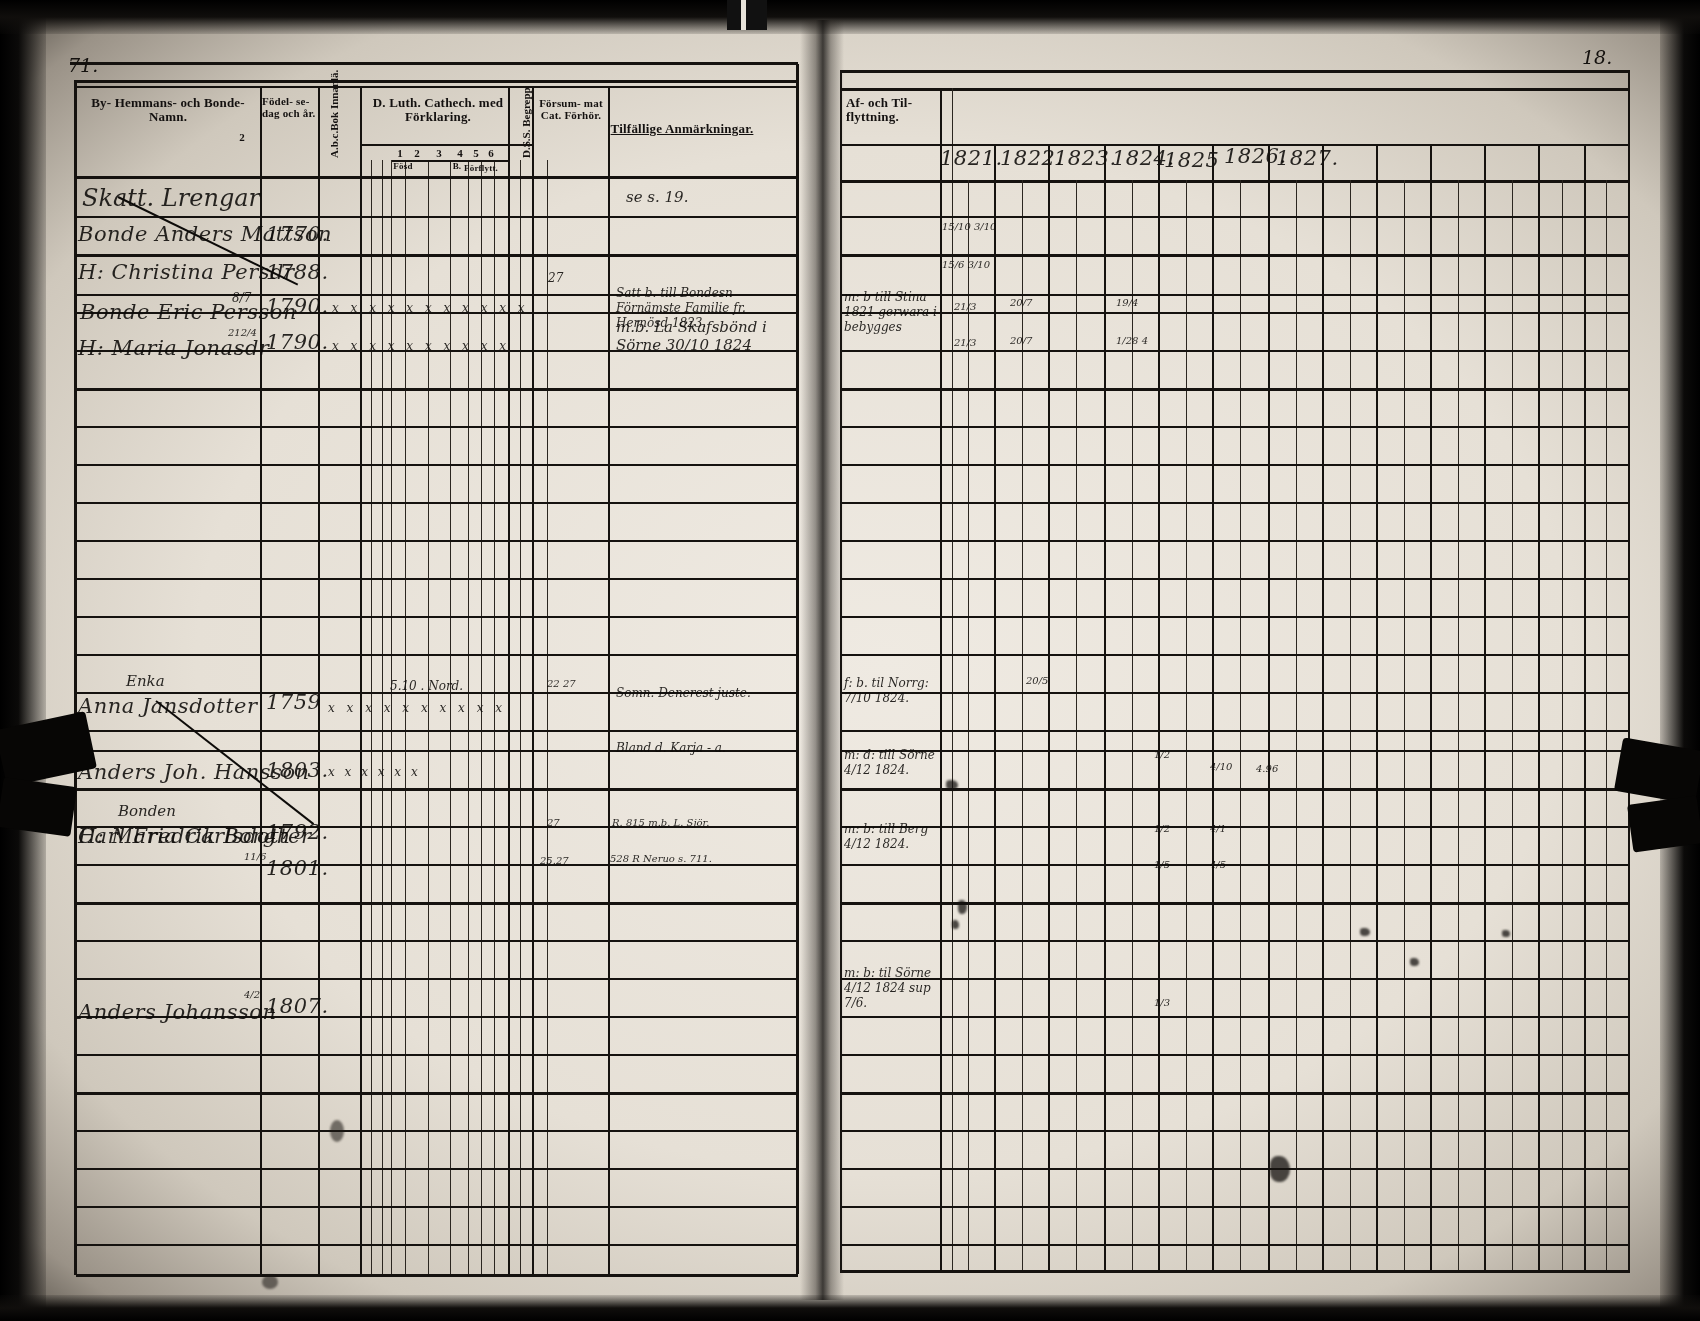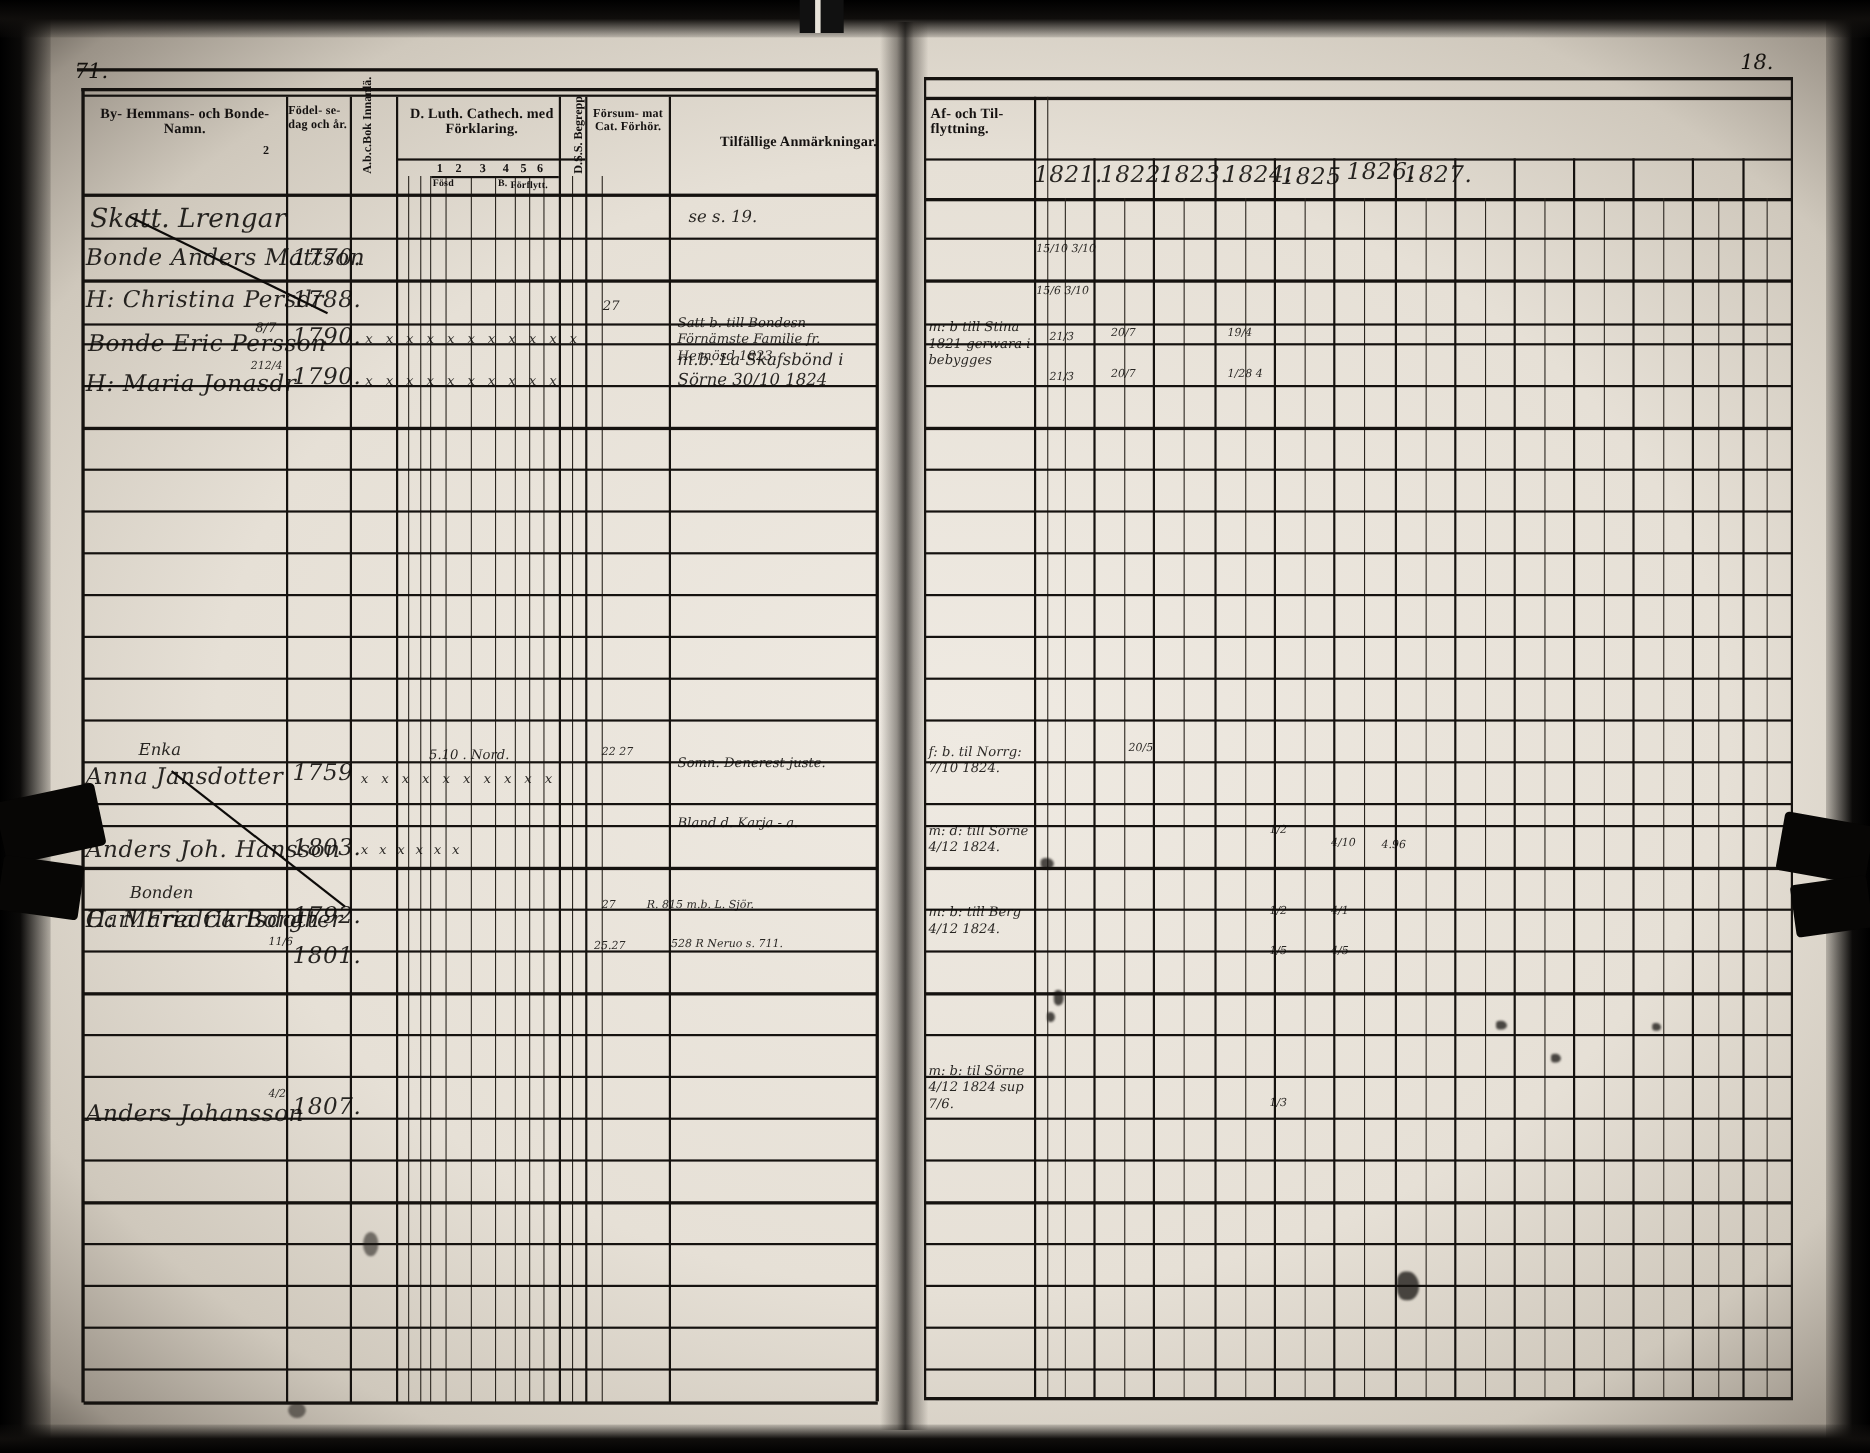--- a/index.html
+++ b/index.html
@@ -203,21 +203,21 @@
     </div>
 
     <div class="vert" style="left:460px; top:118px;">
       <span>D.S.S. Begrepp</span>
     </div>
 
     <div class="hdr tiny" style="left:474px; top:58px; width:74px;">
       <span>Försum- mat Cat. Förhör.</span>
     </div>
 
-    <div class="hdr small" style="left:564px; top:82px; width:204px;">
+    <div class="hdr small" style="left:520px; top:82px; width:204px;text-decoration:underline;">
       <span>Tilfällige Anmärkningar.</span>
     </div>
 
     <div class="hdr tiny" style="left:334px; top:108px; width:12px;"><span>1</span></div>
     <div class="hdr tiny" style="left:350px; top:108px; width:14px;"><span>2</span></div>
     <div class="hdr tiny" style="left:372px; top:108px; width:14px;"><span>3</span></div>
     <div class="hdr tiny" style="left:393px; top:108px; width:14px;"><span>4</span></div>
     <div class="hdr tiny" style="left:410px; top:108px; width:12px;"><span>5</span></div>
     <div class="hdr tiny" style="left:424px; top:108px; width:14px;"><span>6</span></div>
     <div class="hdr mini" style="left:332px; top:122px; width:22px;"><span>Fösd</span></div>
@@ -298,21 +298,21 @@
 
     <div class="hand n blur" style="left:18px; top:722px;"><span>Anders Joh. Hansson</span></div>
     <div class="hand n blur" style="left:206px; top:720px;"><span>1803.</span></div>
     <div class="hand xs blur" style="left:268px; top:726px; letter-spacing:3px;">x  x x x x x</div>
     <div class="hand xs blur" style="left:556px; top:702px;"><span>Bland d. Karja - a.</span></div>
 
     <div class="hand s blur" style="left:58px; top:764px;"><span>Bonden</span></div>
     <div class="hand n blur" style="left:18px; top:786px;"><span>Carl Fredrik Borgh</span></div>
     <div class="hand n blur" style="left:206px; top:782px;"><span>1792.</span></div>
     <div class="hand xxs blur" style="left:487px; top:778px;"><span>27</span></div>
-    <div class="hand xxs blur" style="left:528px; top:778px;"><span>R. 815 m.b. L. Sjör.</span></div>
+    <div class="hand xxs blur" style="left:552px; top:778px;"><span>R. 815 m.b. L. Sjör.</span></div>
 
     <div class="hand n blur" style="left:18px; top:786px;"><span>H: Maria Carlsdotter</span></div>
     <div class="hand xxs blur" style="left:184px; top:812px;"><span>11/6</span></div>
     <div class="hand n blur" style="left:206px; top:818px;"><span>1801.</span></div>
     <div class="hand xxs blur" style="left:480px; top:816px;"><span>25.27</span></div>
     <div class="hand xxs blur" style="left:550px; top:814px;"><span>528 R Neruo s. 711.</span></div>
 
     <div class="hand n blur" style="left:18px; top:962px;"><span>Anders Johansson</span></div>
     <div class="hand xxs blur" style="left:184px; top:950px;"><span>4/2</span></div>
     <div class="hand n blur" style="left:206px; top:956px;"><span>1807.</span></div>

